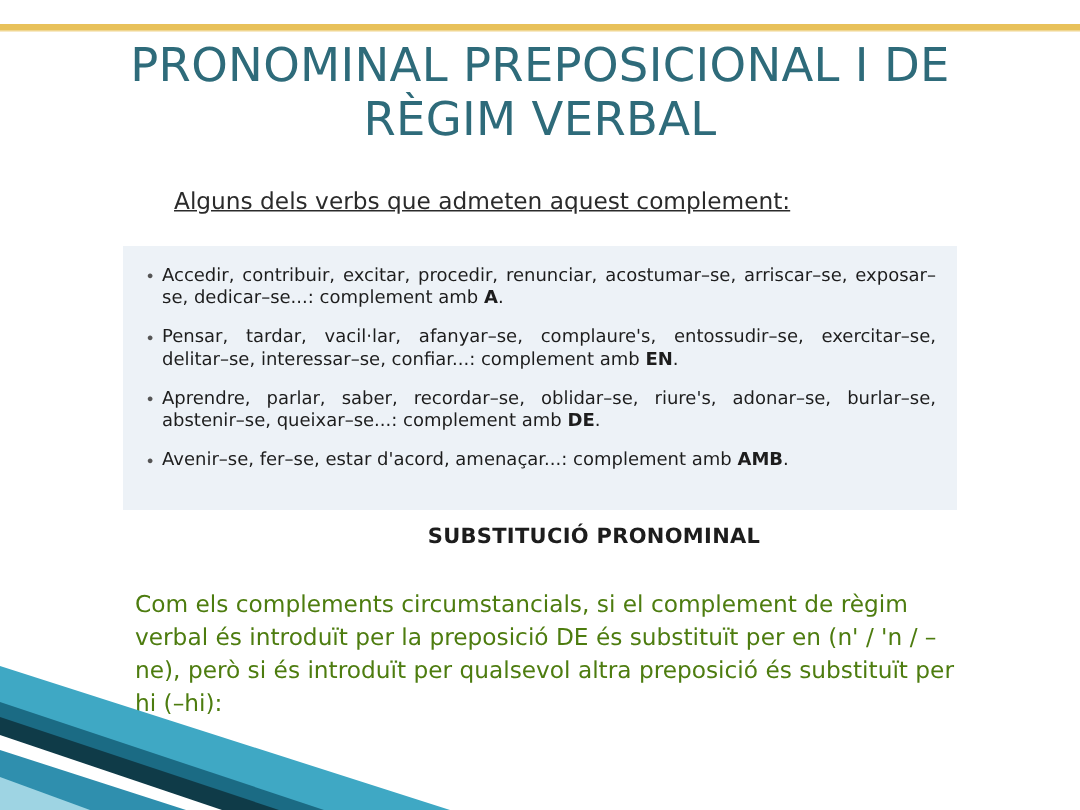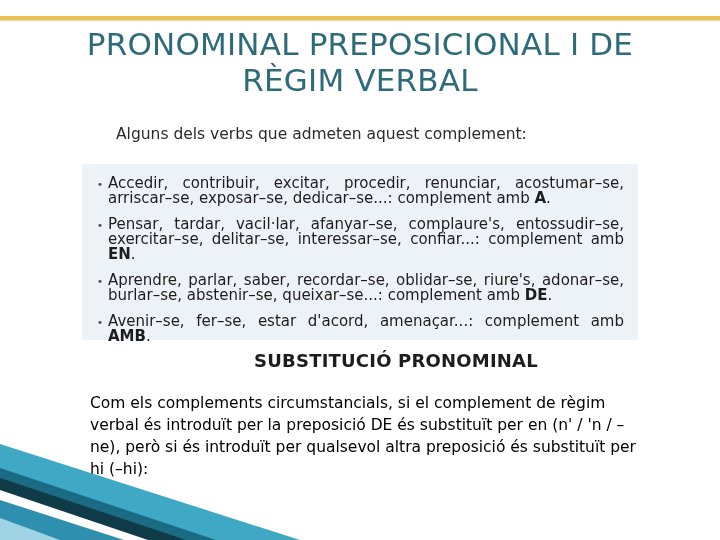--- a/index.html
+++ b/index.html
@@ -51,20 +51,21 @@
 
   
   .intro {
     position: absolute;
     top: 124px;
     left: 116px;
     width: 560px;
     color: #2b2b2b;
     font-size: 15.5px;
     line-height: 20px;
+    text-decoration: underline;
   }
 
   
   .panel {
     position: absolute;
     top: 164px;
     left: 82px;
     width: 556px;
     height: 176px;
     background: #edf2f7;
@@ -83,52 +84,52 @@
     width: 16px;
     flex: 0 0 16px;
     color: #555;
     font-size: 11px;
     line-height: 15px;
     text-align: center;
     padding-top: 1px;
   }
   .bullet-text {
     flex: 1 1 auto;
-    font-size: 15px;
+    font-size: 12px;
     line-height: 15px;
     color: #1d1d1d;
     text-align: justify;
     text-justify: inter-word;
   }
   .bullet-text b {
     font-weight: bold;
   }
 
   
   .subheading {
     position: absolute;
     top: 350px;
     left: 116px;
     width: 560px;
     text-align: center;
-    font-size: 18px;
+    font-size: 14px;
     font-weight: bold;
     color: #1d1d1d;
     letter-spacing: 0.2px;
   }
 
   
   .body-par {
     position: absolute;
     top: 392px;
     left: 90px;
     width: 560px;
     font-size: 15.5px;
     line-height: 22px;
-    color: #000000;
+    color: #4d7c0f;
   }
 
   
   .corner {
     position: absolute;
     left: 0;
     bottom: 0;
     width: 300px;
     height: 120px;
     pointer-events: none;

